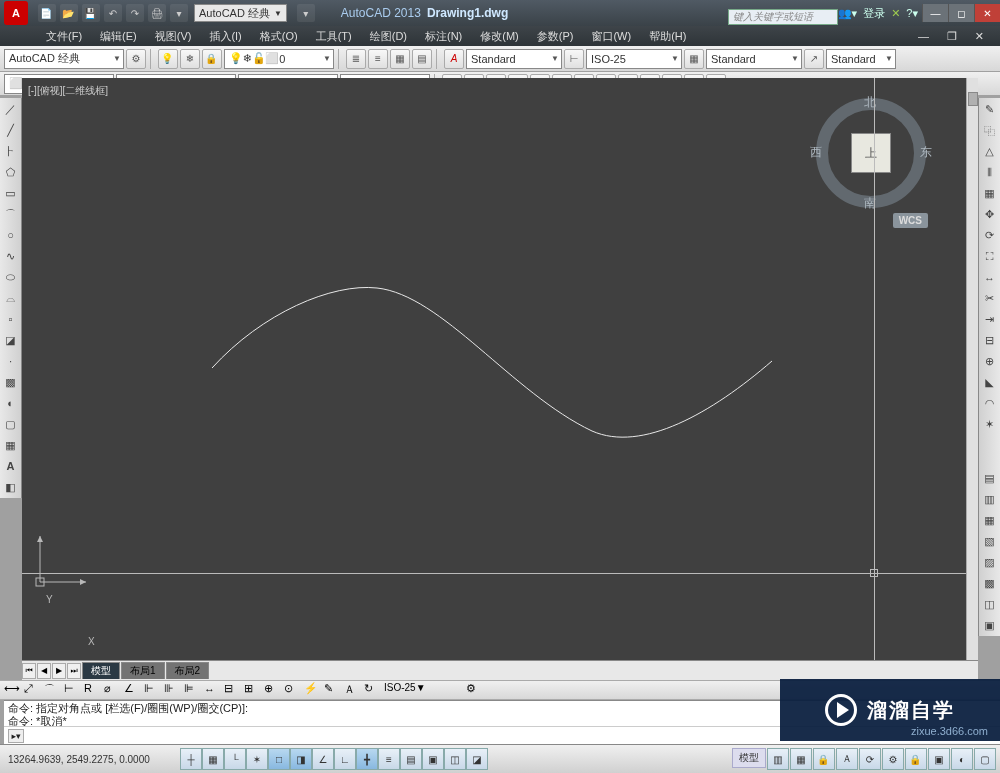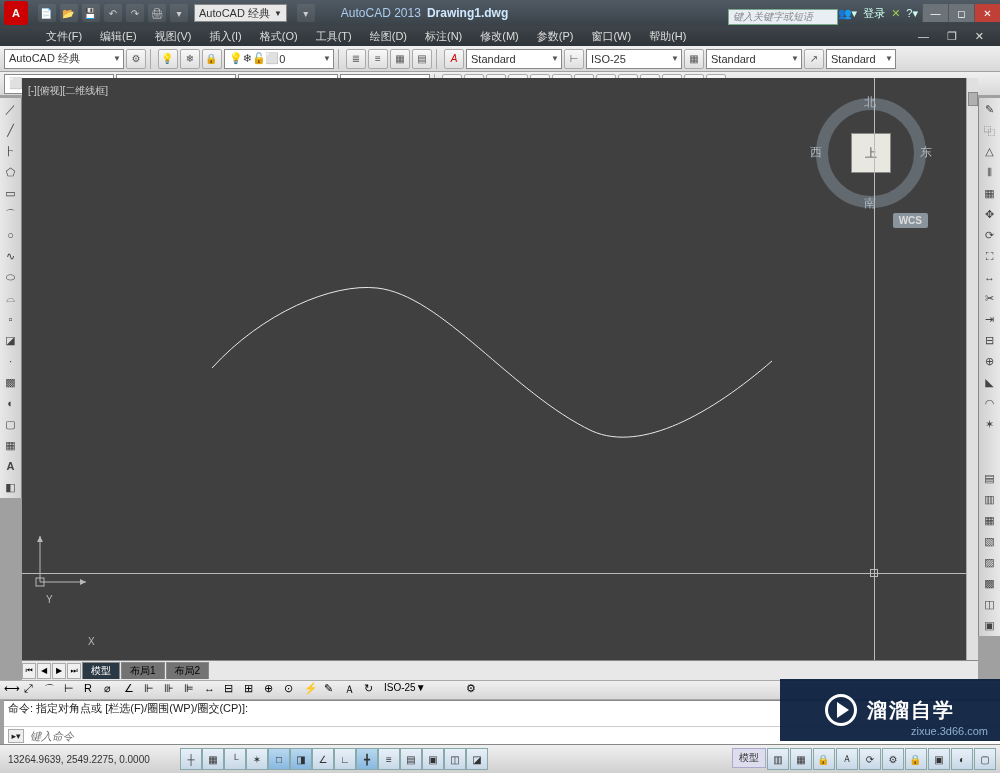--- a/index.html
+++ b/index.html
@@ -344,24 +344,24 @@
   <div class="tbtn">✎</div>
   <div class="tbtn">Ａ</div>
   <div class="tbtn">↻</div>
   <div class="combo"><span>ISO-25</span><span class="arr">▼</span></div>
   <div class="tbtn">⚙</div>
 </div>
 
 <div class="cmdwin">
   <div class="history">
     <div>命令: 指定对角点或 [栏选(F)/圈围(WP)/圈交(CP)]:</div>
+    <div>命令: *取消*</div>
   </div>
   <div class="inputrow">
     <div class="caret">▸▾</div>
-    <input class="cmdinput" placeholder="键入命令" style="">
   </div>
 </div>
 
 <div class="statusbar">
   <div class="coords">13264.9639, 2549.2275, 0.0000</div>
   <div class="sgroup">
     <div class="sbtn">┼</div>
     <div class="sbtn">▦</div>
     <div class="sbtn">└</div>
     <div class="sbtn">✶</div>

